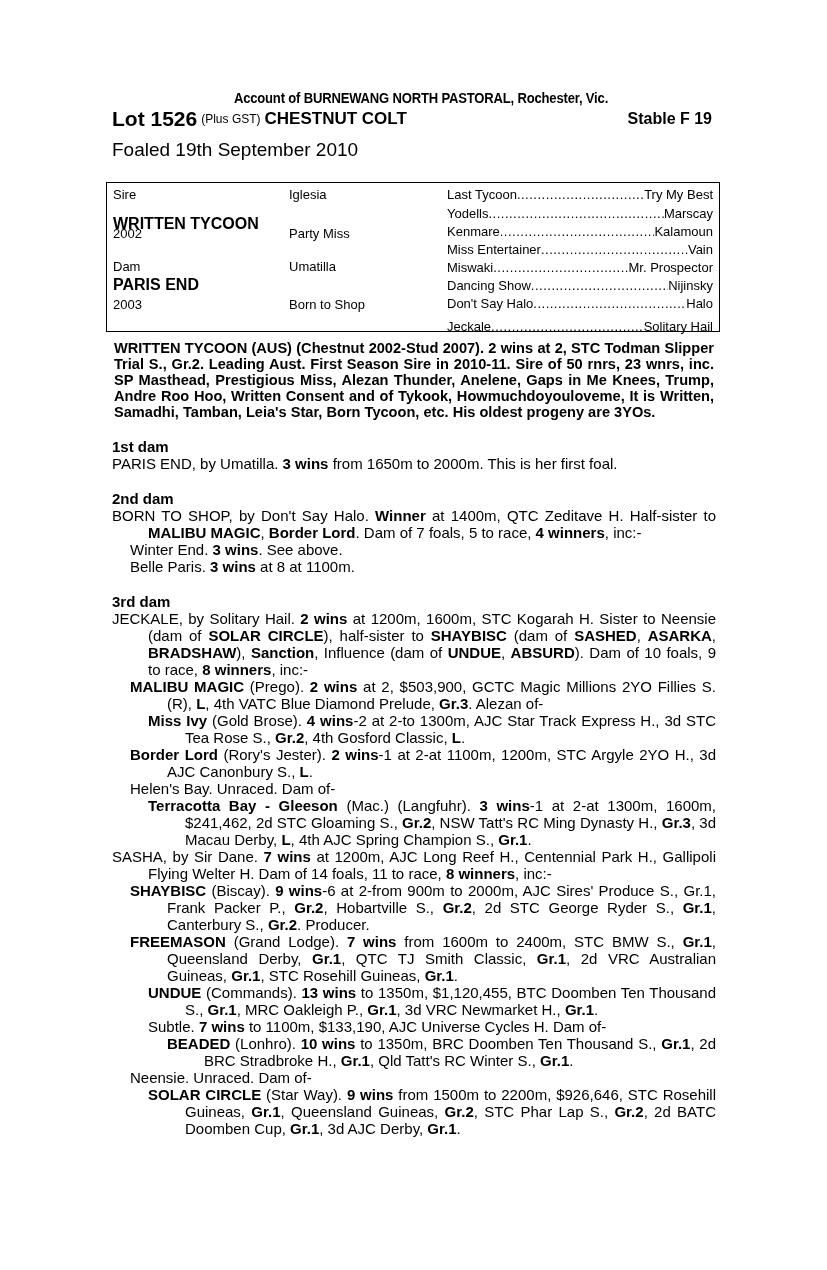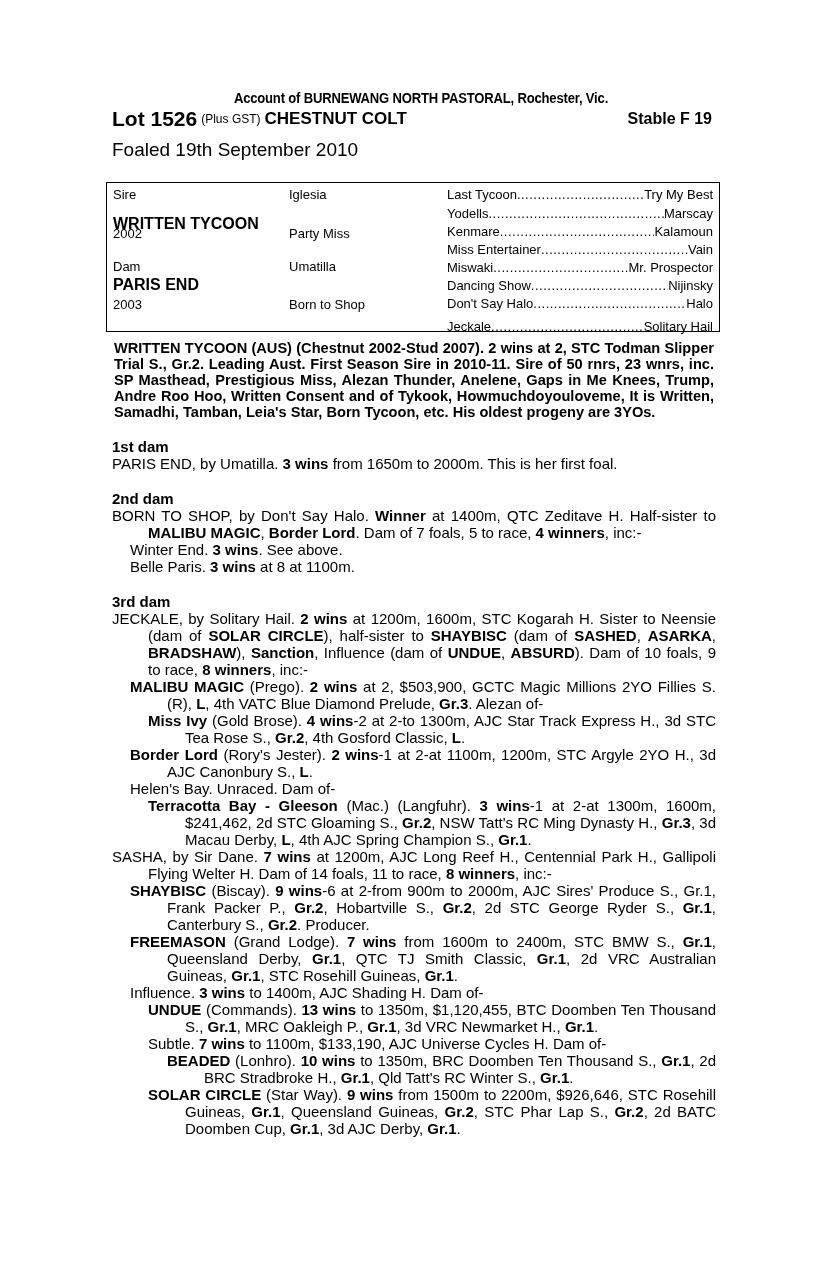--- a/index.html
+++ b/index.html
@@ -114,18 +114,18 @@
   <p class="hang"><span>JECKALE, by Solitary Hail. </span><span class="b">2 wins</span><span> at 1200m, 1600m, STC Kogarah H. Sister to Neensie (dam of </span><span class="b">SOLAR CIRCLE</span><span>), half-sister to </span><span class="b">SHAYBISC</span><span> (dam of </span><span class="b">SASHED</span><span>, </span><span class="b">ASARKA</span><span>, </span><span class="b">BRADSHAW</span><span>), </span><span class="b">Sanction</span><span>, Influence (dam of </span><span class="b">UNDUE</span><span>, </span><span class="b">ABSURD</span><span>). Dam of 10 foals, 9 to race, </span><span class="b">8 winners</span><span>, inc:-</span></p>
   <p class="h1i"><span class="b">MALIBU MAGIC</span><span> (Prego). </span><span class="b">2 wins</span><span> at 2, $503,900, GCTC Magic Millions 2YO Fillies S. (R), </span><span class="b">L</span><span>, 4th VATC Blue Diamond Prelude, </span><span class="b">Gr.3</span><span>. Alezan of-</span></p>
   <p class="h2i"><span class="b">Miss Ivy</span><span> (Gold Brose). </span><span class="b">4 wins</span><span>-2 at 2-to 1300m, AJC Star Track Express H., 3d STC Tea Rose S., </span><span class="b">Gr.2</span><span>, 4th Gosford Classic, </span><span class="b">L</span><span>.</span></p>
   <p class="h1i"><span class="b">Border Lord</span><span> (Rory's Jester). </span><span class="b">2 wins</span><span>-1 at 2-at 1100m, 1200m, STC Argyle 2YO H., 3d AJC Canonbury S., </span><span class="b">L</span><span>.</span></p>
   <p class="i1"><span>Helen's Bay. Unraced. Dam of-</span></p>
   <p class="h2i"><span class="b">Terracotta Bay - Gleeson</span><span> (Mac.) (Langfuhr). </span><span class="b">3 wins</span><span>-1 at 2-at 1300m, 1600m, $241,462, 2d STC Gloaming S., </span><span class="b">Gr.2</span><span>, NSW Tatt's RC Ming Dynasty H., </span><span class="b">Gr.3</span><span>, 3d Macau Derby, </span><span class="b">L</span><span>, 4th AJC Spring Champion S., </span><span class="b">Gr.1</span><span>.</span></p>
 
   <p class="hang"><span>SASHA, by Sir Dane. </span><span class="b">7 wins</span><span> at 1200m, AJC Long Reef H., Centennial Park H., Gallipoli Flying Welter H. Dam of 14 foals, 11 to race, </span><span class="b">8 winners</span><span>, inc:-</span></p>
   <p class="h1i"><span class="b">SHAYBISC</span><span> (Biscay). </span><span class="b">9 wins</span><span>-6 at 2-from 900m to 2000m, AJC Sires' Produce S., Gr.1, Frank Packer P., </span><span class="b">Gr.2</span><span>, Hobartville S., </span><span class="b">Gr.2</span><span>, 2d STC George Ryder S., </span><span class="b">Gr.1</span><span>, Canterbury S., </span><span class="b">Gr.2</span><span>. Producer.</span></p>
   <p class="h1i"><span class="b">FREEMASON</span><span> (Grand Lodge). </span><span class="b">7 wins</span><span> from 1600m to 2400m, STC BMW S., </span><span class="b">Gr.1</span><span>, Queensland Derby, </span><span class="b">Gr.1</span><span>, QTC TJ Smith Classic, </span><span class="b">Gr.1</span><span>, 2d VRC Australian Guineas, </span><span class="b">Gr.1</span><span>, STC Rosehill Guineas, </span><span class="b">Gr.1</span><span>.</span></p>
-  <p class="i1"><span>Influence. </span><span class="b">3 wins</span><span> to 1400m, AJC Shading H. Dam of-</span></p>
   <p class="h2i"><span class="b">UNDUE</span><span> (Commands). </span><span class="b">13 wins</span><span> to 1350m, $1,120,455, BTC Doomben Ten Thousand S., </span><span class="b">Gr.1</span><span>, MRC Oakleigh P., </span><span class="b">Gr.1</span><span>, 3d VRC Newmarket H., </span><span class="b">Gr.1</span><span>.</span></p>
   <p class="i2"><span>Subtle. </span><span class="b">7 wins</span><span> to 1100m, $133,190, AJC Universe Cycles H. Dam of-</span></p>
   <p class="h3i"><span class="b">BEADED</span><span> (Lonhro). </span><span class="b">10 wins</span><span> to 1350m, BRC Doomben Ten Thousand S., </span><span class="b">Gr.1</span><span>, 2d BRC Stradbroke H., </span><span class="b">Gr.1</span><span>, Qld Tatt's RC Winter S., </span><span class="b">Gr.1</span><span>.</span></p>
+  <p class="i1"><span>Neensie. Unraced. Dam of-</span></p>
   <p class="h2i"><span class="b">SOLAR CIRCLE</span><span> (Star Way). </span><span class="b">9 wins</span><span> from 1500m to 2200m, $926,646, STC Rosehill Guineas, </span><span class="b">Gr.1</span><span>, Queensland Guineas, </span><span class="b">Gr.2</span><span>, STC Phar Lap S., </span><span class="b">Gr.2</span><span>, 2d BATC Doomben Cup, </span><span class="b">Gr.1</span><span>, 3d AJC Derby, </span><span class="b">Gr.1</span><span>.</span></p>
 </div>
 
 </body></html>

